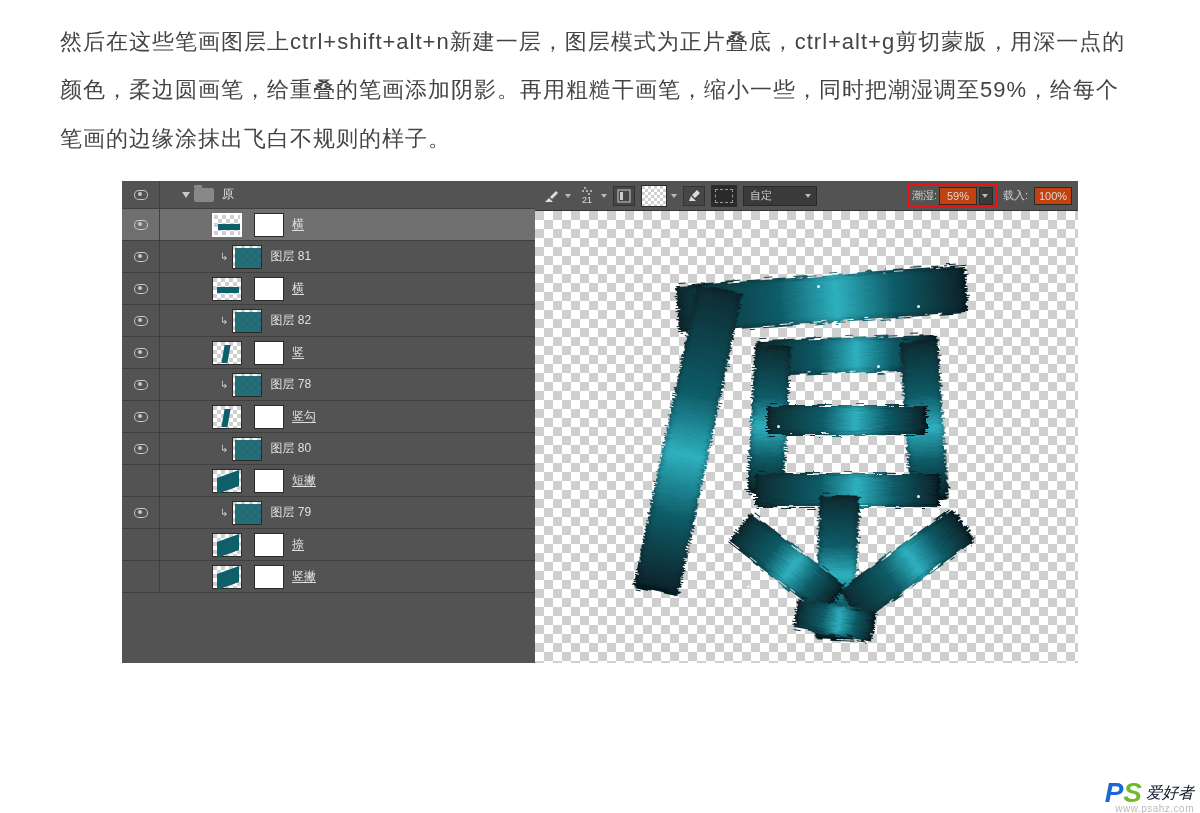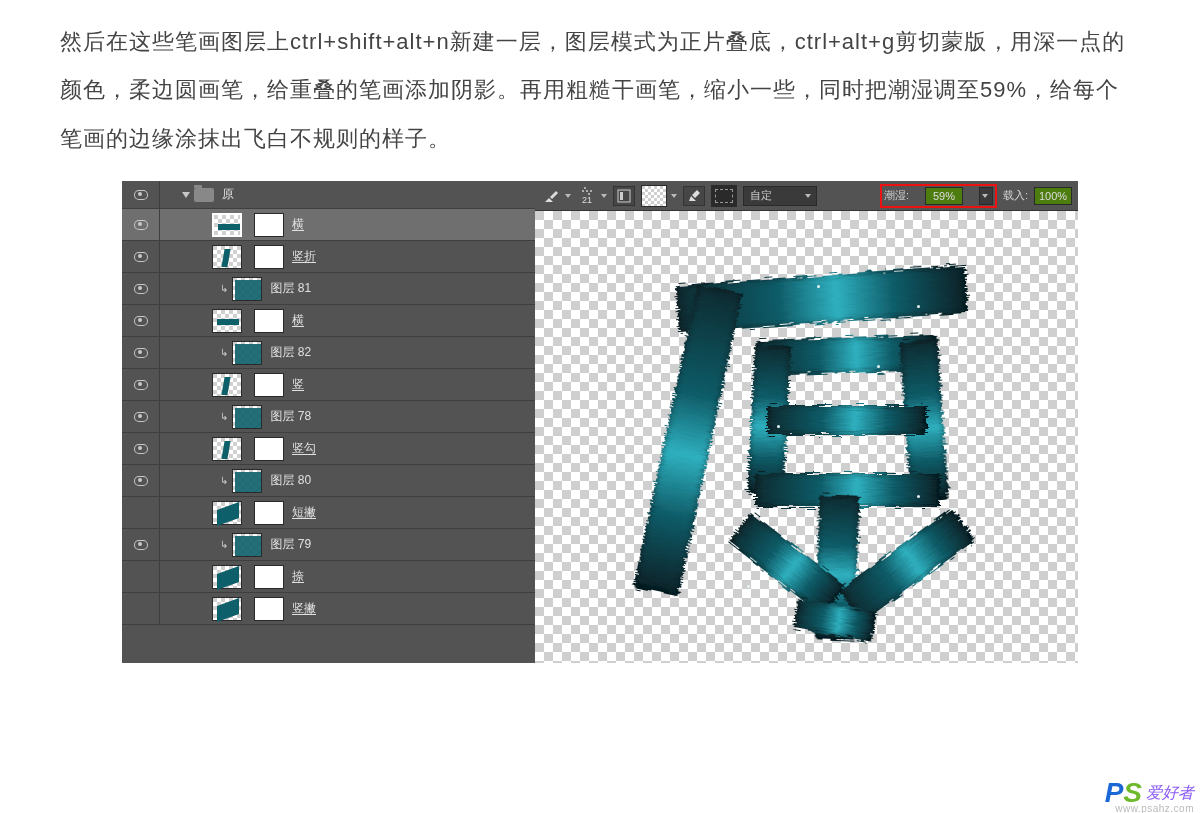--- a/index.html
+++ b/index.html
@@ -202,39 +202,39 @@
   content: "";
   position: absolute;
   right: 5px; top: 7px;
   border-left: 3px solid transparent;
   border-right: 3px solid transparent;
   border-top: 4px solid #bbb;
 }
 .spacer { flex: 1; }
 .tb-field {
   width: 38px; height: 18px;
-  background: #4d7c0f;
+  background: #c2410c;
   border: 1px solid #2a2a2a;
   color: #ddd;
   font-size: 11px;
   text-align: center;
   line-height: 16px;
 }
 .tb-field-arrow {
   width: 14px; height: 18px;
   background: #3a3a3a;
   border: 1px solid #2a2a2a;
   display:flex;align-items:center;justify-content:center;
 }
 .highlight-box {
   border: 2px solid #e11;
   padding: 1px 2px;
   display: flex;
   align-items: center;
-  gap: 16px;
+  gap: 2px;
 }
 
 .canvas-area {
   flex: 1;
   background:
     repeating-conic-gradient(#ffffff 0 25%, #cfcfcf 0 50%) 0 0 / 18px 18px;
   position: relative;
   overflow: hidden;
 }
 .brush-char {
@@ -268,21 +268,21 @@
   margin-top: 32px;
 }
 .wm-logo {
   font-family: Arial, sans-serif;
   font-weight: bold;
   font-size: 28px;
   font-style: italic;
 }
 .wm-p { color: #1a67d6; }
 .wm-s { color: #6fba2c; }
-.wm-text { font-size: 16px; color: #8b5cf6; font-style: italic; }
+.wm-text { font-size: 16px; color: #0f172a; font-style: italic; }
 .wm-url {
   position: absolute;
   right: 6px; bottom: -1px;
   font-size: 10px;
   color: #bbb;
   letter-spacing: 0.5px;
 }
 </style>
 </head>
 <body>
@@ -315,34 +315,20 @@
           </div>
           <span class="indent g2"></span>
           <span class="thumb-wrap">
             <span class="thumb h selected-border">
               <span class="stroke"></span>
             </span>
             <span class="link-dot"></span>
             <span class="layer-mask"></span>
           </span>
           <span class="layer-name underline">横</span>
-        </div>
-        <div class="layer-row">
-          <div class="vis-cell">
-            <span class="eye-icon"></span>
-          </div>
-          <span class="indent g2"></span>
-          <span class="thumb-wrap">
-            <span class="thumb sz">
-              <span class="stroke"></span>
-            </span>
-            <span class="link-dot"></span>
-            <span class="layer-mask"></span>
-          </span>
-          <span class="layer-name underline">竖折</span>
         </div>
         <div class="layer-row">
           <div class="vis-cell">
             <span class="eye-icon"></span>
           </div>
           <span class="indent g3"></span>
           <span class="clip-arrow">↳</span>
           <span class="thumb-wrap">
             <span class="thumb full">
               <span class="stroke"></span>

